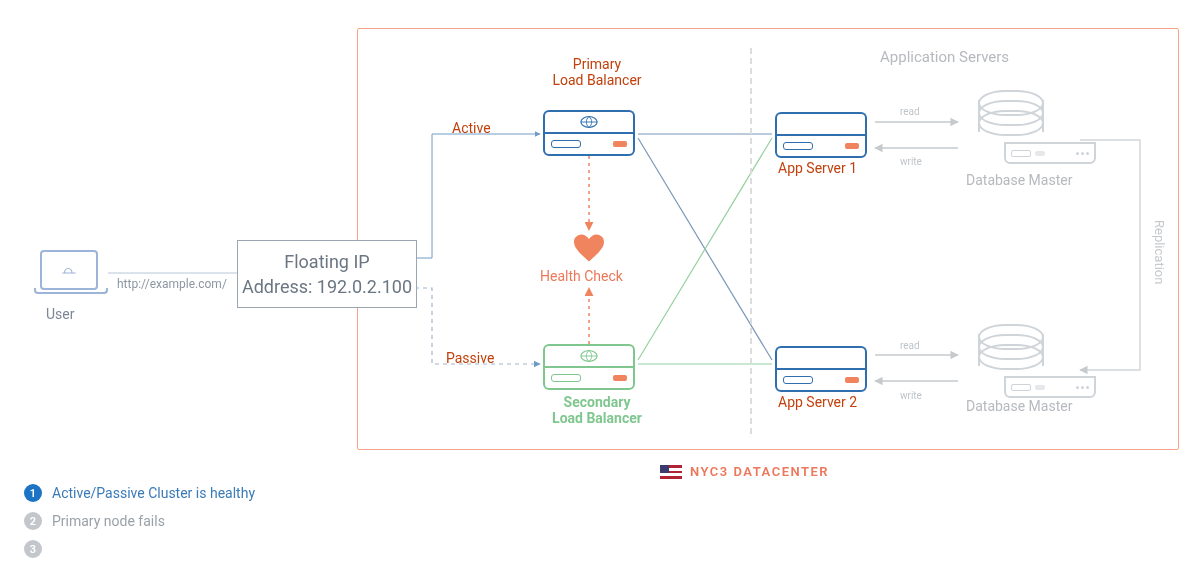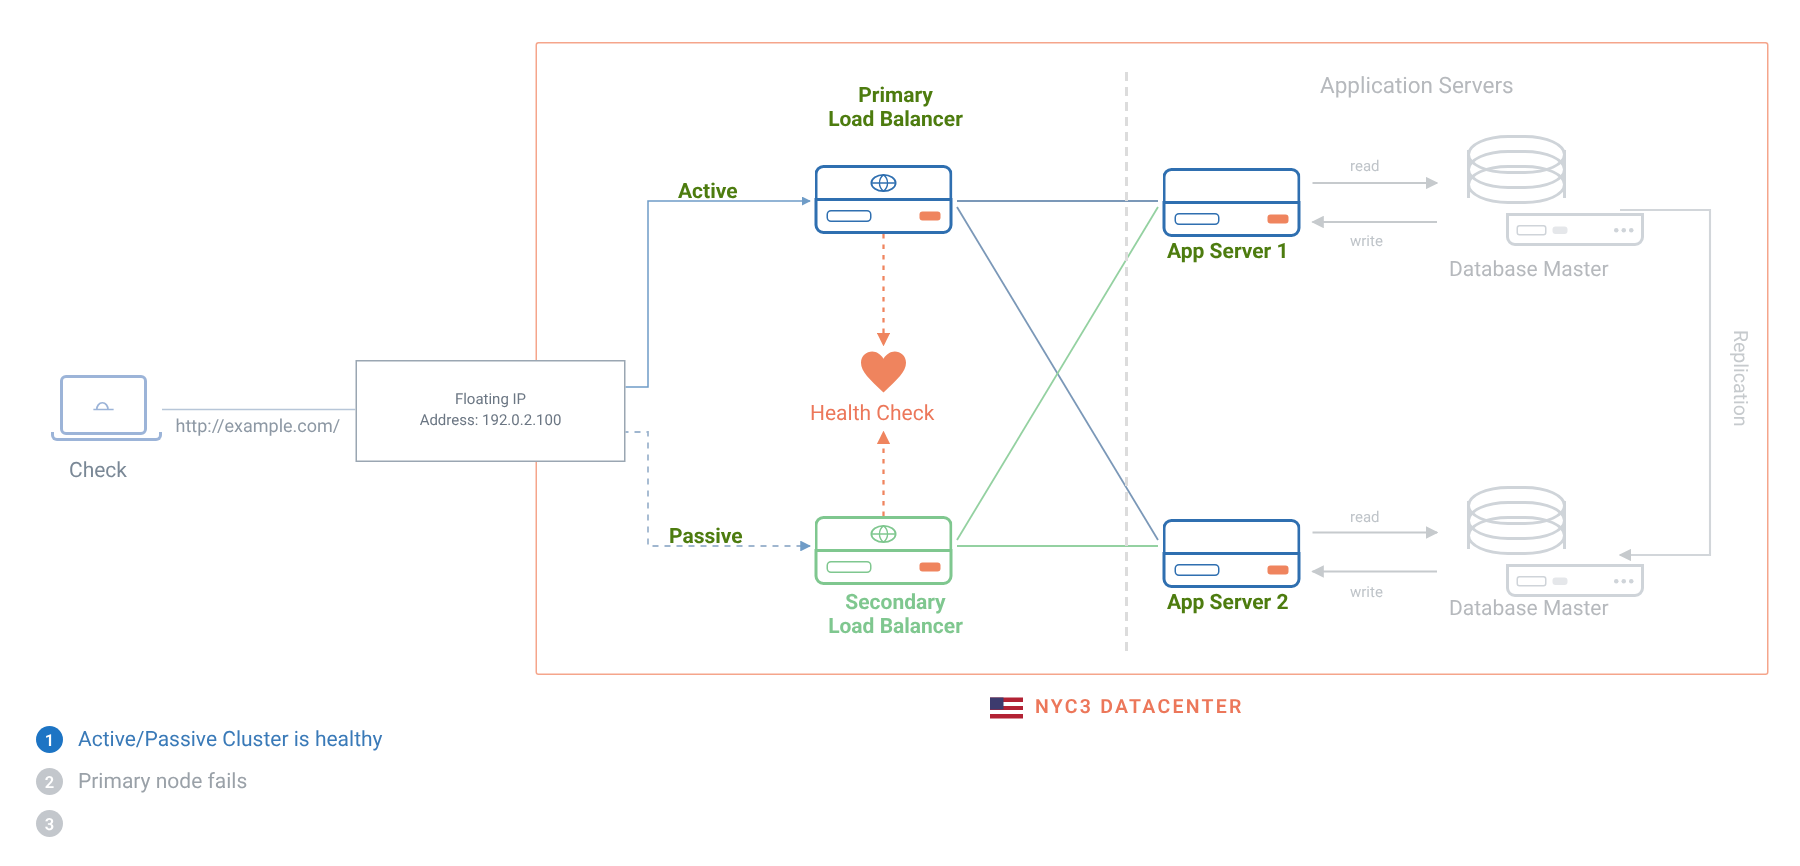--- a/index.html
+++ b/index.html
@@ -13,21 +13,21 @@
   .divider{position:absolute;left:750px;top:48px;width:0;height:386px;border-left:2px dashed #dcdcdc;}
   .app-servers-label{position:absolute;left:880px;top:48px;font-size:15px;color:#b6b9bd;}
   
   .laptop{position:absolute;left:34px;top:250px;width:70px;height:46px;}
   .laptop-screen{width:54px;height:36px;border:2px solid #9cb4d8;border-radius:4px;margin:0 auto;position:relative;}
   .laptop-screen svg{position:absolute;left:50%;top:50%;transform:translate(-50%,-50%);}
   .laptop-base{width:70px;height:4px;border:2px solid #9cb4d8;border-top:none;border-radius:0 0 4px 4px;margin-top:-2px;}
   .user-label{position:absolute;left:46px;top:306px;font-size:14px;color:#7a8896;}
   .url-label{position:absolute;left:117px;top:277px;font-size:12px;color:#8d98a4;}
   
-  .fip{position:absolute;left:237px;top:240px;width:178px;height:66px;border:1px solid #9aa6b2;background:#fff;display:flex;flex-direction:column;align-items:center;justify-content:center;font-size:10px;color:#6b7683;line-height:1.4;}
+  .fip{position:absolute;left:237px;top:240px;width:178px;height:66px;border:1px solid #9aa6b2;background:#fff;display:flex;flex-direction:column;align-items:center;justify-content:center;font-size:18px;color:#6b7683;line-height:1.4;}
   
   .server{position:absolute;width:92px;height:44px;}
   .server .top{height:20px;border:2px solid;border-bottom:none;border-radius:6px 6px 0 0;display:flex;align-items:center;justify-content:center;}
   .server .bot{height:20px;border:2px solid;border-radius:0 0 6px 6px;display:flex;align-items:center;padding:0 6px;gap:6px;}
   .slot{width:28px;height:6px;border:1.5px solid;border-radius:3px;}
   .led{width:14px;height:6px;border-radius:2px;background:#ef845e;margin-left:auto;}
   .blue{color:#2f6fb0;}
   .blue .top,.blue .bot,.blue .slot{border-color:#2f6fb0;}
   .green{color:#7fc78f;}
   .green .top,.green .bot,.green .slot{border-color:#7fc78f;}
@@ -36,21 +36,21 @@
   .db .cyl{position:absolute;left:0;width:62px;height:22px;border:2px solid #cfd4d9;border-radius:50%/60%;}
   .db .cyl1{top:0;} .db .cyl2{top:10px;} .db .cyl3{top:20px;}
   .db .body{position:absolute;left:0;top:10px;width:62px;height:32px;border-left:2px solid #cfd4d9;border-right:2px solid #cfd4d9;}
   .db-base{position:absolute;width:78px;height:18px;border:2px solid #cfd4d9;border-radius:0 0 6px 6px;display:flex;align-items:center;gap:4px;padding:0 5px;}
   .db-base .s1{width:18px;height:5px;border:1.5px solid #cfd4d9;border-radius:2px;}
   .db-base .s2{width:10px;height:5px;background:#e5e7ea;border-radius:2px;}
   .db-base .dots{display:flex;gap:2px;margin-left:auto;}
   .db-base .dot{width:3px;height:3px;border-radius:50%;background:#cfd4d9;}
   
   .lbl{position:absolute;font-size:14px;text-align:center;}
-  .blue-t{color:#4d7c0f;font-weight:bold;} .green-t{color:#7fc78f;font-weight:bold;} .gray-t{color:#b6b9bd;}
+  .blue-t{color:#c2410c;} .green-t{color:#7fc78f;font-weight:bold;} .gray-t{color:#b6b9bd;}
   
   .heart{position:absolute;left:574px;top:234px;width:30px;height:28px;}
   .heart svg{width:30px;height:28px;fill:#ef845e;}
   .hc-label{position:absolute;left:540px;top:268px;font-size:14px;color:#ec775a;}
   
   svg.wires{position:absolute;left:0;top:0;width:1200px;height:577px;pointer-events:none;}
   
   .repl{position:absolute;left:1152px;top:220px;font-size:13px;color:#c6cacd;writing-mode:vertical-rl;}
   
   .legend{position:absolute;left:24px;top:484px;font-size:14px;}
@@ -109,21 +109,21 @@
   <div class="app-servers-label">Application Servers</div>
 
   <div class="laptop">
     <div class="laptop-screen">
         <svg width="18" height="12" viewBox="0 0 24 16">
           <path d="M6 12c0-3 2-6 5-6s5 3 5 6M3 12h18" fill="none" stroke="#9cb4d8" stroke-width="1.5"></path>
         </svg>
       </div>
     <div class="laptop-base"></div>
   </div>
-  <div class="user-label">Check</div>
+  <div class="user-label">User</div>
   <div class="url-label">http://example.com/</div>
 
   <div class="fip">
     <div>Floating IP</div>
     <div>Address: 192.0.2.100</div>
   </div>
 
   <div class="lbl blue-t" style="left:452px;top:108px;margin-top:12px;">Active</div>
   <div class="lbl blue-t" style="left:446px;top:350px;">Passive</div>
 

